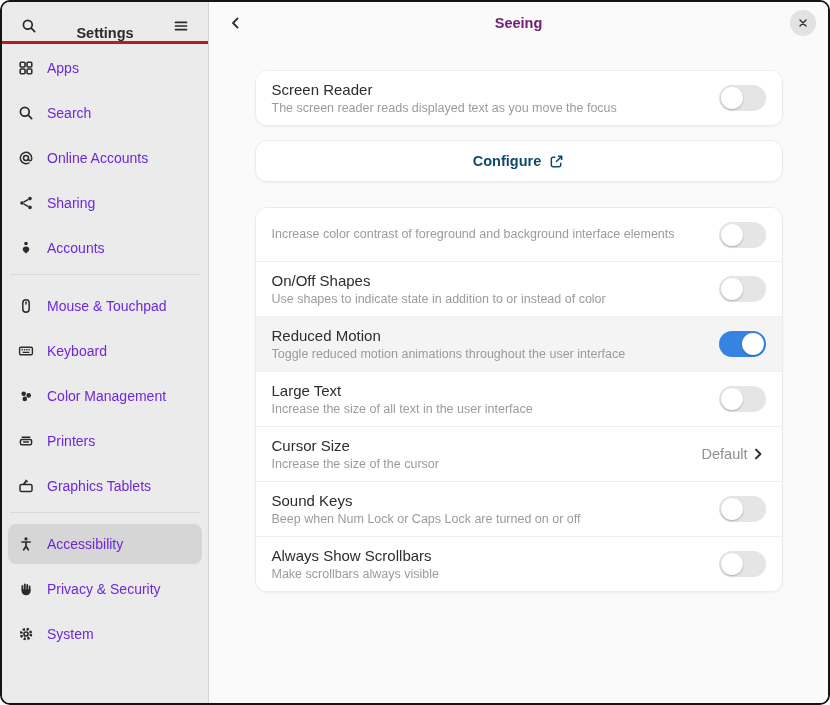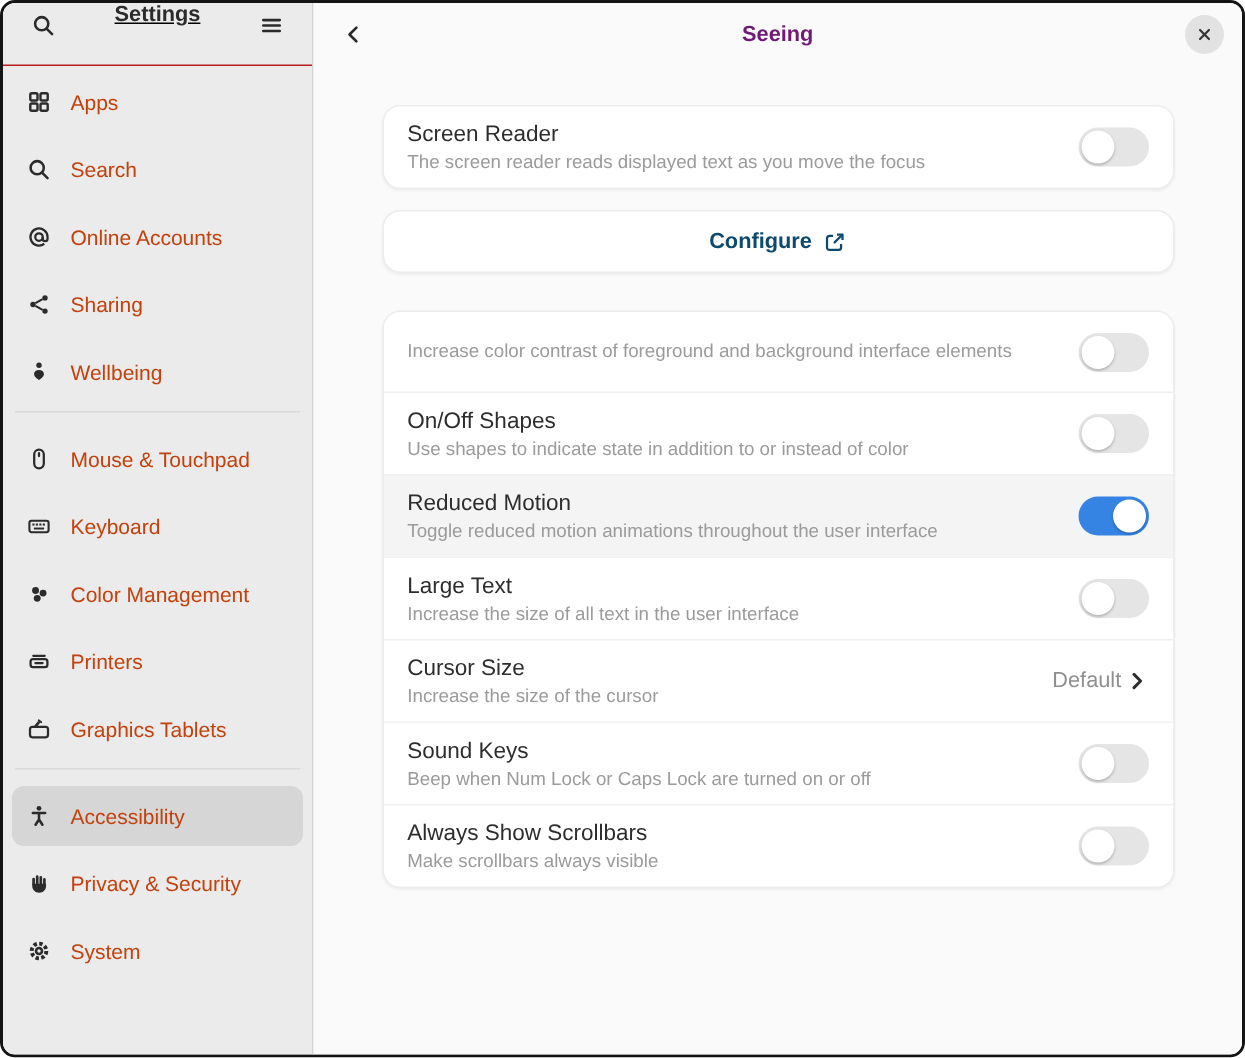--- a/index.html
+++ b/index.html
@@ -11,36 +11,36 @@
     width:830px; height:705px; display:flex; overflow:hidden;
     border:2px solid #141414; border-radius:10px; background:#fafafa;
   }
 
   
   .sidebar{
     width:207px; min-width:207px; background:#ebebeb; display:flex; flex-direction:column;
     border-right:1px solid #d4d4d4;
   }
   .sidebar-header{
-    height:42px; display:flex; align-items:flex-start; justify-content:space-between;
-    padding:0 12px; border-bottom:1px solid #b91c1c;text-decoration:underline;
+    height:42px; display:flex; align-items:flex-end; justify-content:space-between;
+    padding:0 12px; border-bottom:3px solid #b91c1c;
   }
   .sidebar-title{ font-size:14.5px; font-weight:700; color:#2b2b2b; }
   .icon-btn{
     width:30px; height:30px; border:none; background:transparent; color:#2b2b2b;
     display:flex; align-items:center; justify-content:center; border-radius:6px; cursor:pointer;
   }
   .sidebar-nav{ flex:1; padding:4px 6px 8px; overflow:hidden; }
   .nav-item{
     display:flex; align-items:center; gap:13px; height:40px; margin-bottom:5px;
     padding:0 10px; border-radius:8px; color:#2b2b2b; cursor:pointer;
   }
   .nav-item.selected{ background:#d6d6d6; }
   .nav-icon{ width:16px; height:16px; display:flex; align-items:center; justify-content:center; color:#2b2b2b; }
-  .nav-label{ font-size:14px; color:#c2410c; white-space:nowrap; }
+  .nav-label{ font-size:14px; color:#6d28d9; white-space:nowrap; }
   .nav-divider{ height:1px; background:#d9d9d9; margin:6px 2px 11px; }
 
   
   .main{ flex:1; display:flex; flex-direction:column; background:#fafafa; }
   .main-header{
     height:42px; display:flex; align-items:center; padding:0 12px; position:relative;
   }
   .main-title{
     position:absolute; left:0; right:0; text-align:center;
     font-size:14.5px; font-weight:700; color:#701a75; pointer-events:none;
@@ -173,21 +173,21 @@
 
       <div class="nav-item">
         <span class="nav-icon">
           <svg width="16" height="16" viewBox="0 0 16 16">
               <g fill="currentColor">
                 <circle cx="8" cy="3.5" r="1.8"></circle>
                 <path d="M8 6.6c-1.9 0-3.3 1.1-3.3 2.7 0 1.2.9 2.2 1.9 3l1.4 1.1 1.4-1.1c1-.8 1.9-1.8 1.9-3 0-1.6-1.4-2.7-3.3-2.7z"></path>
               </g>
             </svg>
         </span>
-        <span class="nav-label">Wellbeing</span>
+        <span class="nav-label">Accounts</span>
       </div>
 
       <div class="nav-divider"></div>
 
       <div class="nav-item">
         <span class="nav-icon">
           <svg width="16" height="16" viewBox="0 0 16 16">
               <g fill="none" stroke="currentColor" stroke-width="1.5">
                 <rect x="4.8" y="1.8" width="6.4" height="12.4" rx="3.2"></rect>
                 <path d="M8 4v2" stroke-linecap="round"></path>

